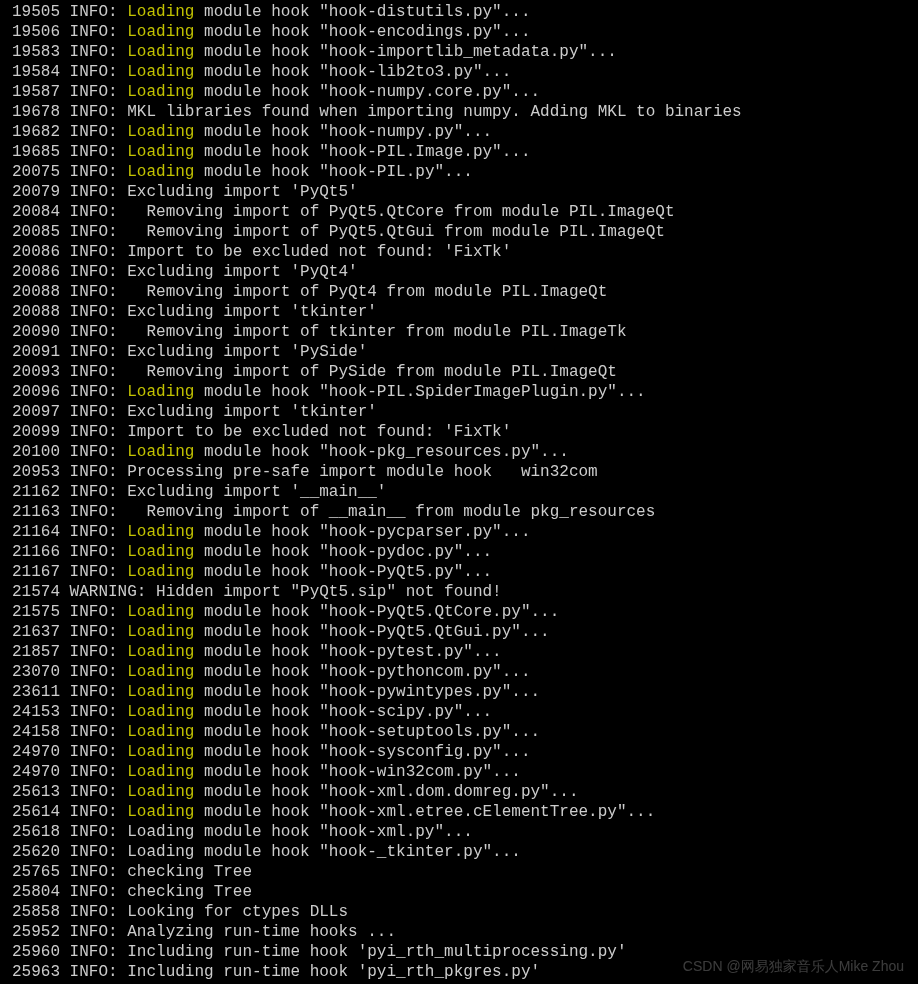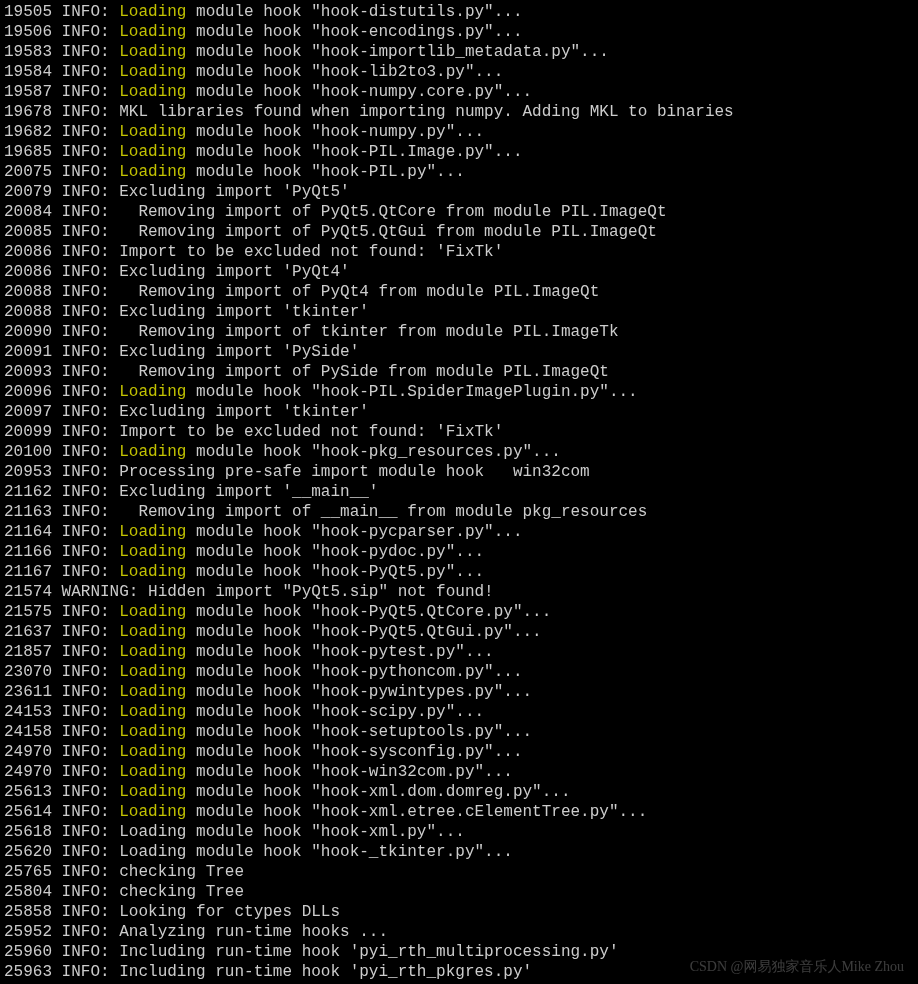--- a/index.html
+++ b/index.html
@@ -1,18 +1,18 @@
 <!DOCTYPE html>
 <html><head>
 <meta charset="utf-8">
 <style>
   html,body{margin:0;padding:0;background:#000;width:918px;height:984px;overflow:hidden}
-  pre{margin:0;padding:2px 0 0 4px;font-family:"NSimSun","SimSun","Courier New",monospace;font-size:16px;line-height:20px;letter-spacing:0px;color:#ccc;white-space:pre}
+  pre{margin:0;padding:2px 0 0 12px;font-family:"NSimSun","SimSun","Courier New",monospace;font-size:16px;line-height:20px;letter-spacing:0px;color:#ccc;white-space:pre}
   .y{color:#c2c200}
-  .wm{position:absolute;right:14px;bottom:8px;color:rgba(240,240,240,.25);font-family:Liberation Serif, serif;font-size:14px;pointer-events:none;text-shadow:0 0 4px rgba(0,0,0,.6)}
+  .wm{position:absolute;right:14px;bottom:8px;color:rgba(240,240,240,.25);font-family:Liberation Sans, sans-serif;font-size:14px;pointer-events:none;text-shadow:0 0 4px rgba(0,0,0,.6)}
 </style>
 </head>
 <body>
 
 <pre id="term">19505 INFO: <span class="y">Loading</span> module hook "hook-distutils.py"...
 19506 INFO: <span class="y">Loading</span> module hook "hook-encodings.py"...
 19583 INFO: <span class="y">Loading</span> module hook "hook-importlib_metadata.py"...
 19584 INFO: <span class="y">Loading</span> module hook "hook-lib2to3.py"...
 19587 INFO: <span class="y">Loading</span> module hook "hook-numpy.core.py"...
 19678 INFO: MKL libraries found when importing numpy. Adding MKL to binaries

